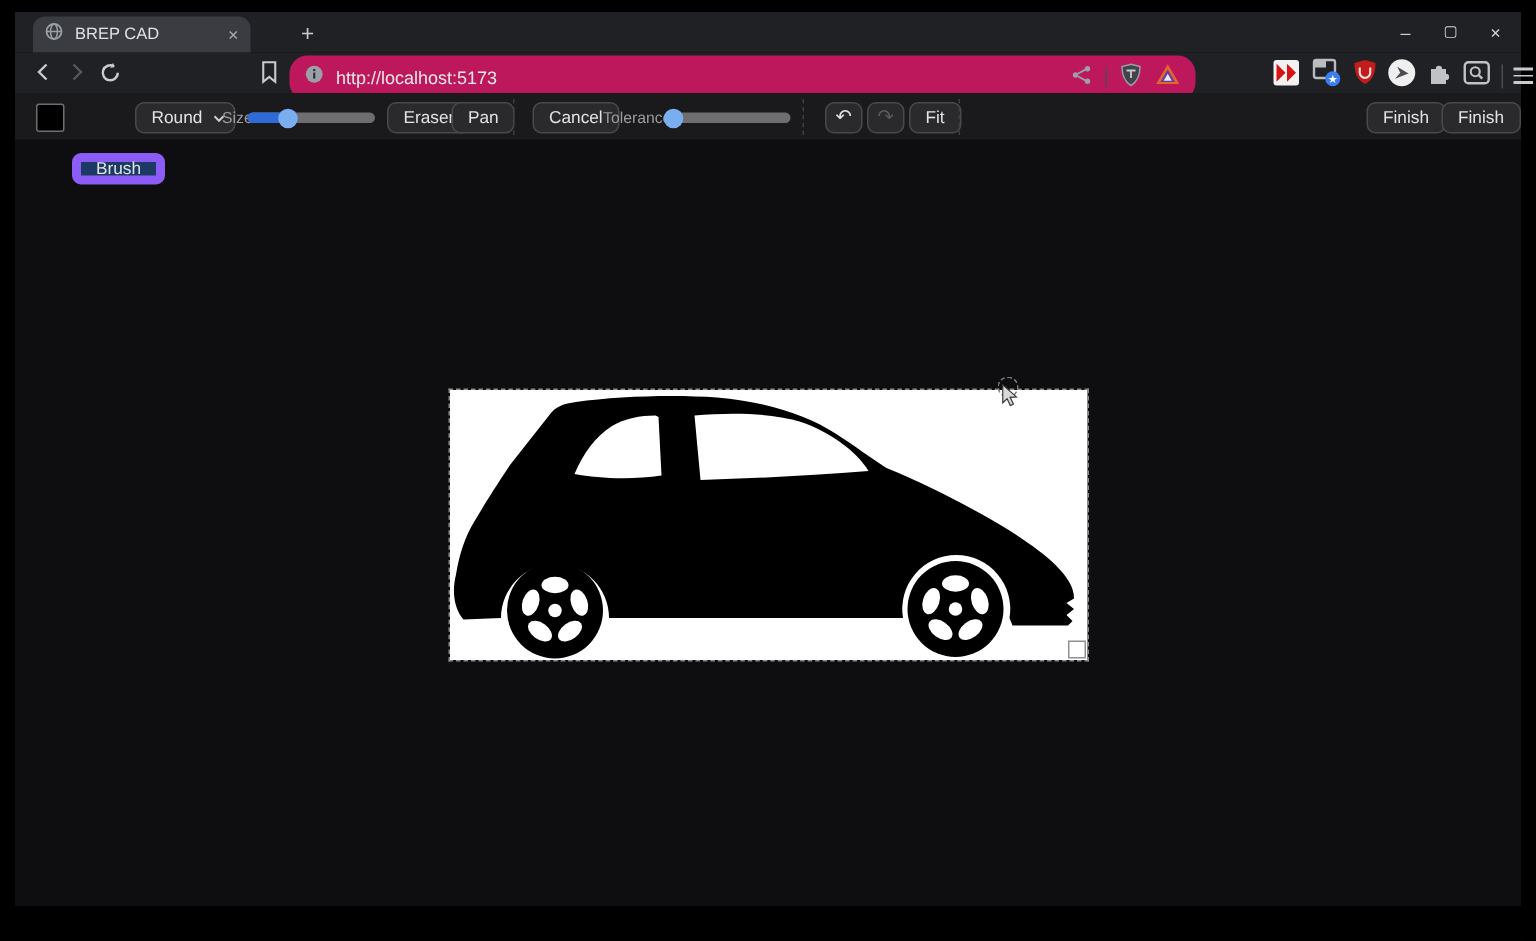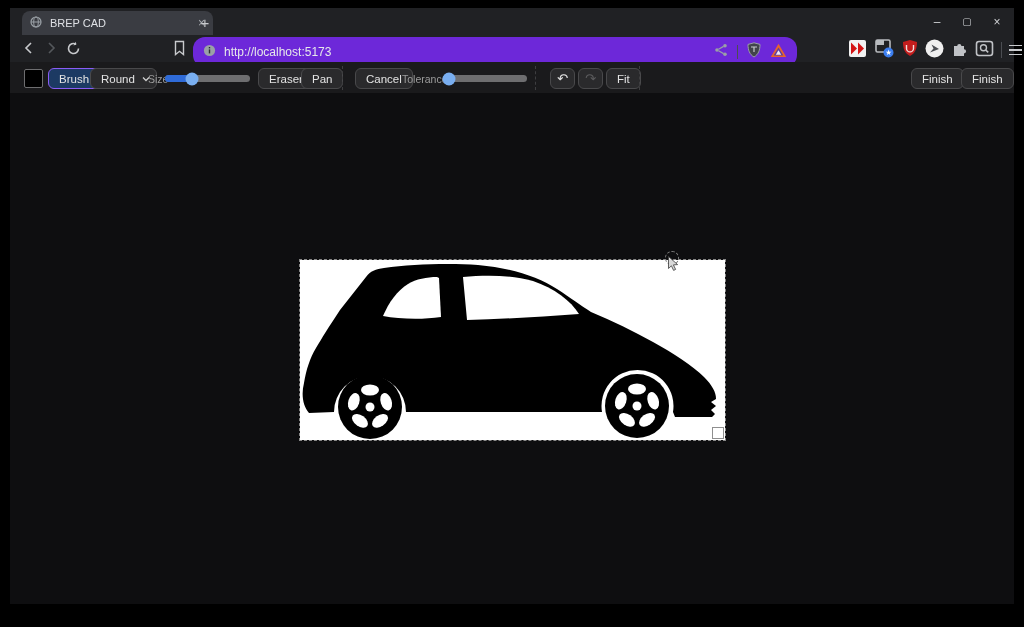--- a/index.html
+++ b/index.html
@@ -4,50 +4,50 @@
 <style>
   * { margin:0; padding:0; box-sizing:border-box; }
   html,body { background:#000; }
   body { font-family:"Liberation Sans","DejaVu Sans",sans-serif; }
   #stage { position:relative; width:1024px; height:627px; background:#000; overflow:hidden; }
 
   
   .bwindow { position:absolute; left:10px; top:8px; width:1004px; height:596px; background:#0e0e10; }
 
   .titlebar { position:absolute; left:0; top:0; width:100%; height:27px; background:#202124; }
-  .tab { position:absolute; left:12px; top:3px; width:191px; height:24px; background:#3a3c42;
+  .tab { position:absolute; left:12px; top:3px; width:145px; height:24px; background:#3a3c42;
          border-radius:8px 8px 0 0; display:flex; align-items:center; padding:0 8px; gap:8px;justify-content:center; }
   .tab-title { color:#dfe1e5; font-size:11px; flex:1; white-space:nowrap; overflow:hidden; }
   .tab-close { color:#a7abb0; font-size:12px; line-height:12px; cursor:default; }
   .newtab { position:absolute; left:186px; top:6px; width:18px; height:18px; color:#c8cacd;
             font-size:15px; text-align:center; line-height:17px; border-radius:50%; }
   .wincontrols { position:absolute; right:10px; top:0; height:27px; display:flex; align-items:center; gap:16px; }
   .wc { color:#cfd1d4; font-size:12px; width:14px; text-align:center; }
   .wc-max { font-size:10px; }
 
   .navbar { position:absolute; left:0; top:27px; width:100%; height:27px; background:#202124; }
   .navic { position:absolute; top:4px; width:18px; height:18px; display:flex; align-items:center; justify-content:center; }
-  .urlbar { position:absolute; left:183px; top:2px; width:604px; height:23px; background:#6d28d9;
+  .urlbar { position:absolute; left:183px; top:2px; width:604px; height:23px; background:#be185d;
             border-radius:12px; display:flex; align-items:center; padding:15px 10px; }
   .url-text { color:#e6e8ea; font-size:12px; margin-left:8px; flex:1; }
   .url-right { display:flex; align-items:center; gap:9px; }
   .vdiv { width:1px; height:14px; background:#4b4d52; }
 
   .extrow { position:absolute; top:3px; display:flex; align-items:center; gap:7px; }
   .burger { display:flex; flex-direction:column; gap:3px; }
   .burger span { display:block; width:13px; height:1.6px; background:#c8cacd; }
 
   
   .page { position:absolute; left:0; top:54px; width:100%; height:542px; background:#0e0e10; }
 
   .strip { position:absolute; left:0; top:0; width:100%; height:31px; background:#1a1a1c; }
   .btn { position:absolute; top:6px; height:21px; background:#2a2a2c; border:1px solid #49494b;
          border-radius:6px; color:#e3e3e3; font-size:11.5px; display:flex; align-items:center;
          justify-content:center; padding:0 10px; white-space:nowrap; }
-  .btn.active { background:#1c3a63; border:1px solid #8b5cf6; }
+  .btn.active { background:#1c3a63; border:6px solid #8b5cf6;margin-top:34px; }
   .swatch { position:absolute; left:14px; top:7px; width:19px; height:19px; background:#000;
             border:1px solid #6e6e70; border-radius:2px; }
   .chev { margin-left:7px; width:8px; height:8px; }
   .lbl { position:absolute; top:11px; color:#9c9c9c; font-size:10.5px; }
   .slider { position:absolute; top:13px; height:7px; background:#6e6e70; border-radius:4px; }
   .slider .fill { position:absolute; left:0; top:0; height:100%; background:#2f6bd8; border-radius:4px 0 0 4px; }
   .slider .thumb { position:absolute; top:50%; width:13px; height:13px; background:#79aef0;
                    border-radius:50%; transform:translate(-50%,-50%); }
   .dsep { position:absolute; top:4px; height:24px; width:0; border-left:1px dashed #3e3e40; }
   .undo-redo { font-family:"DejaVu Sans",sans-serif; font-size:13px; }

